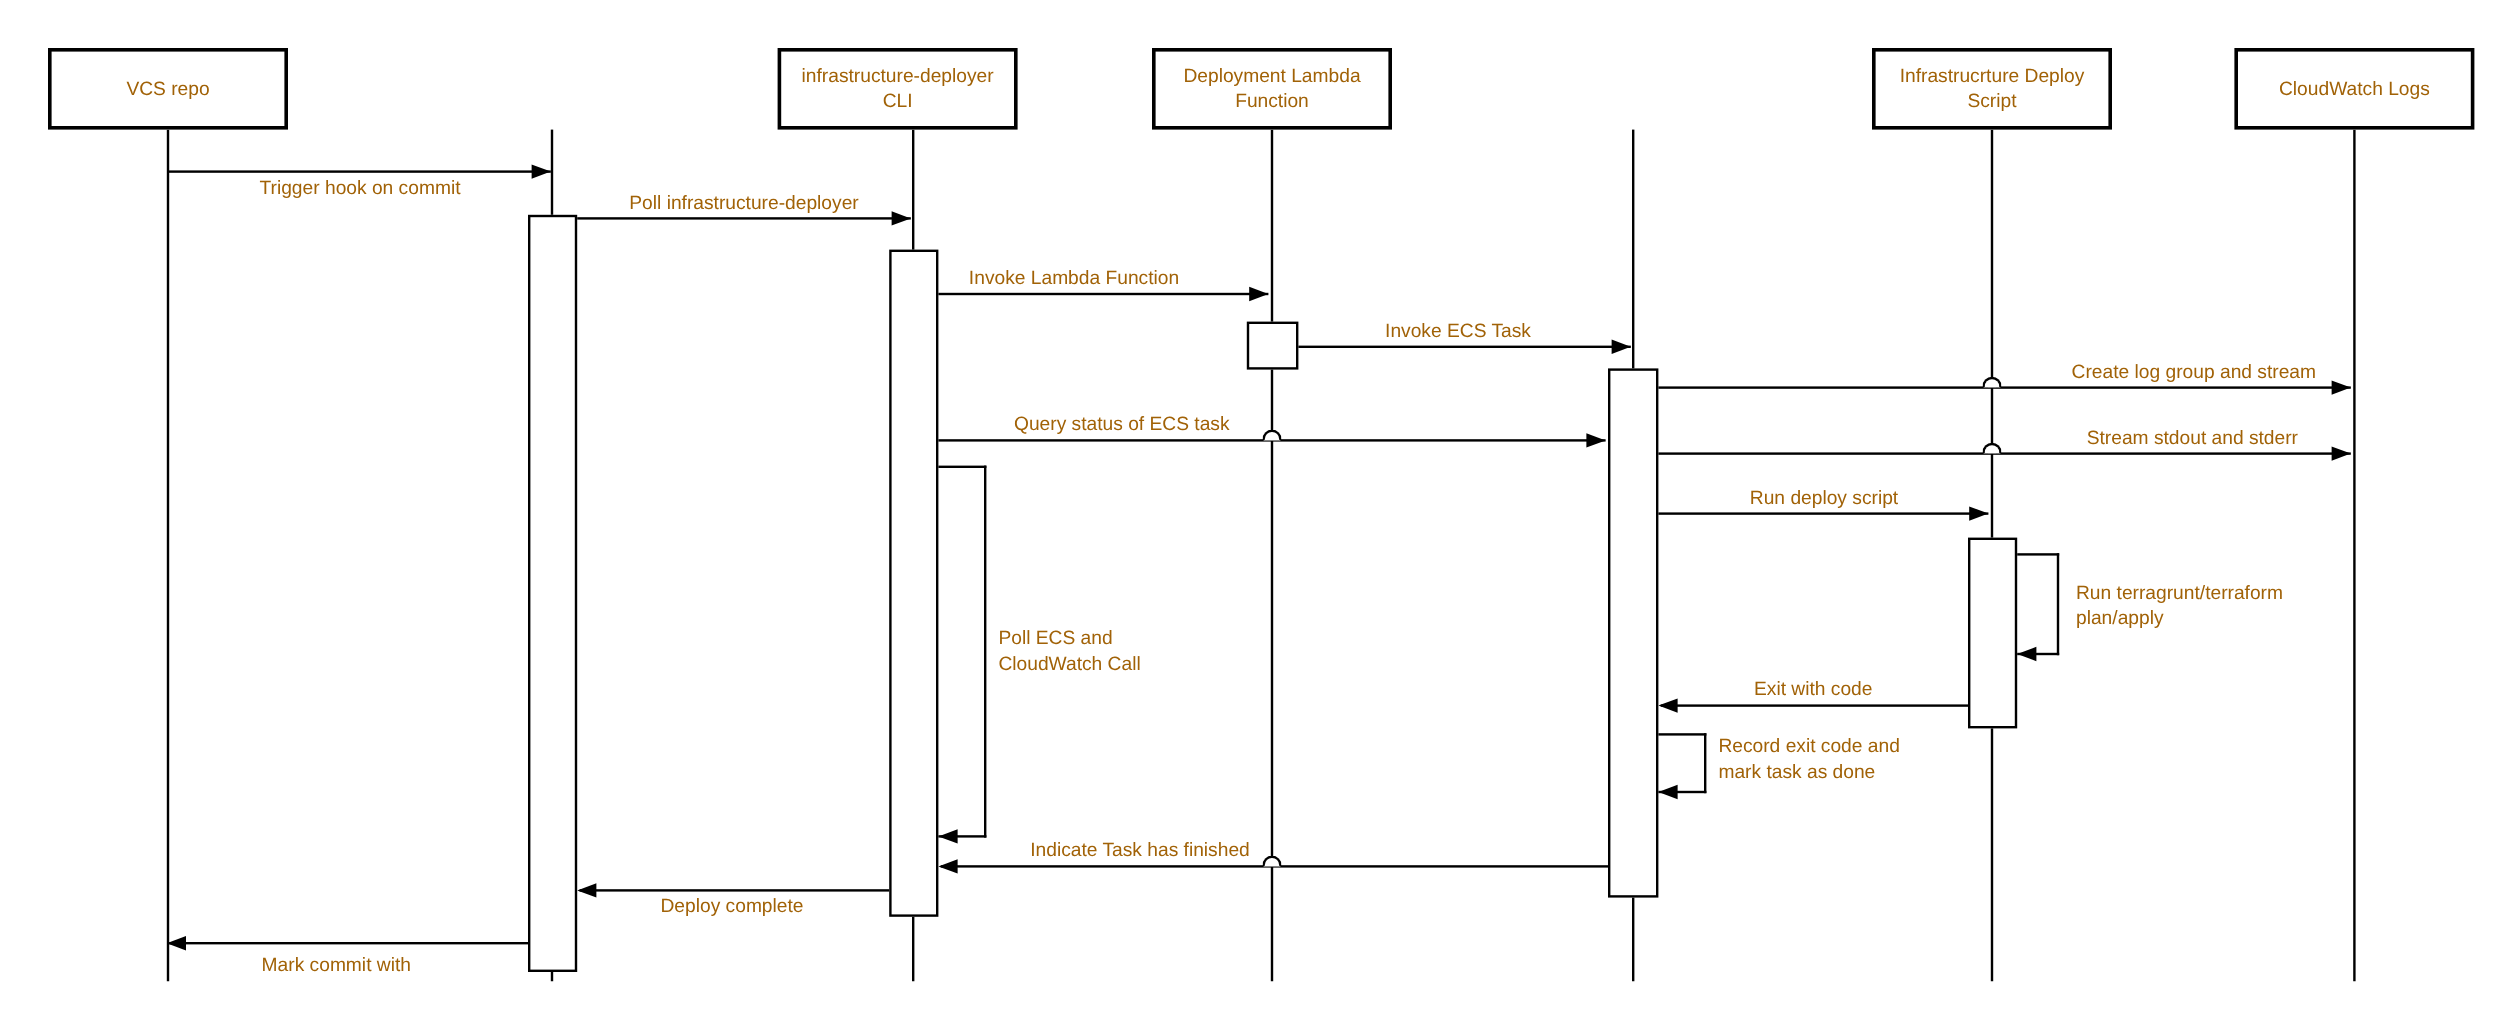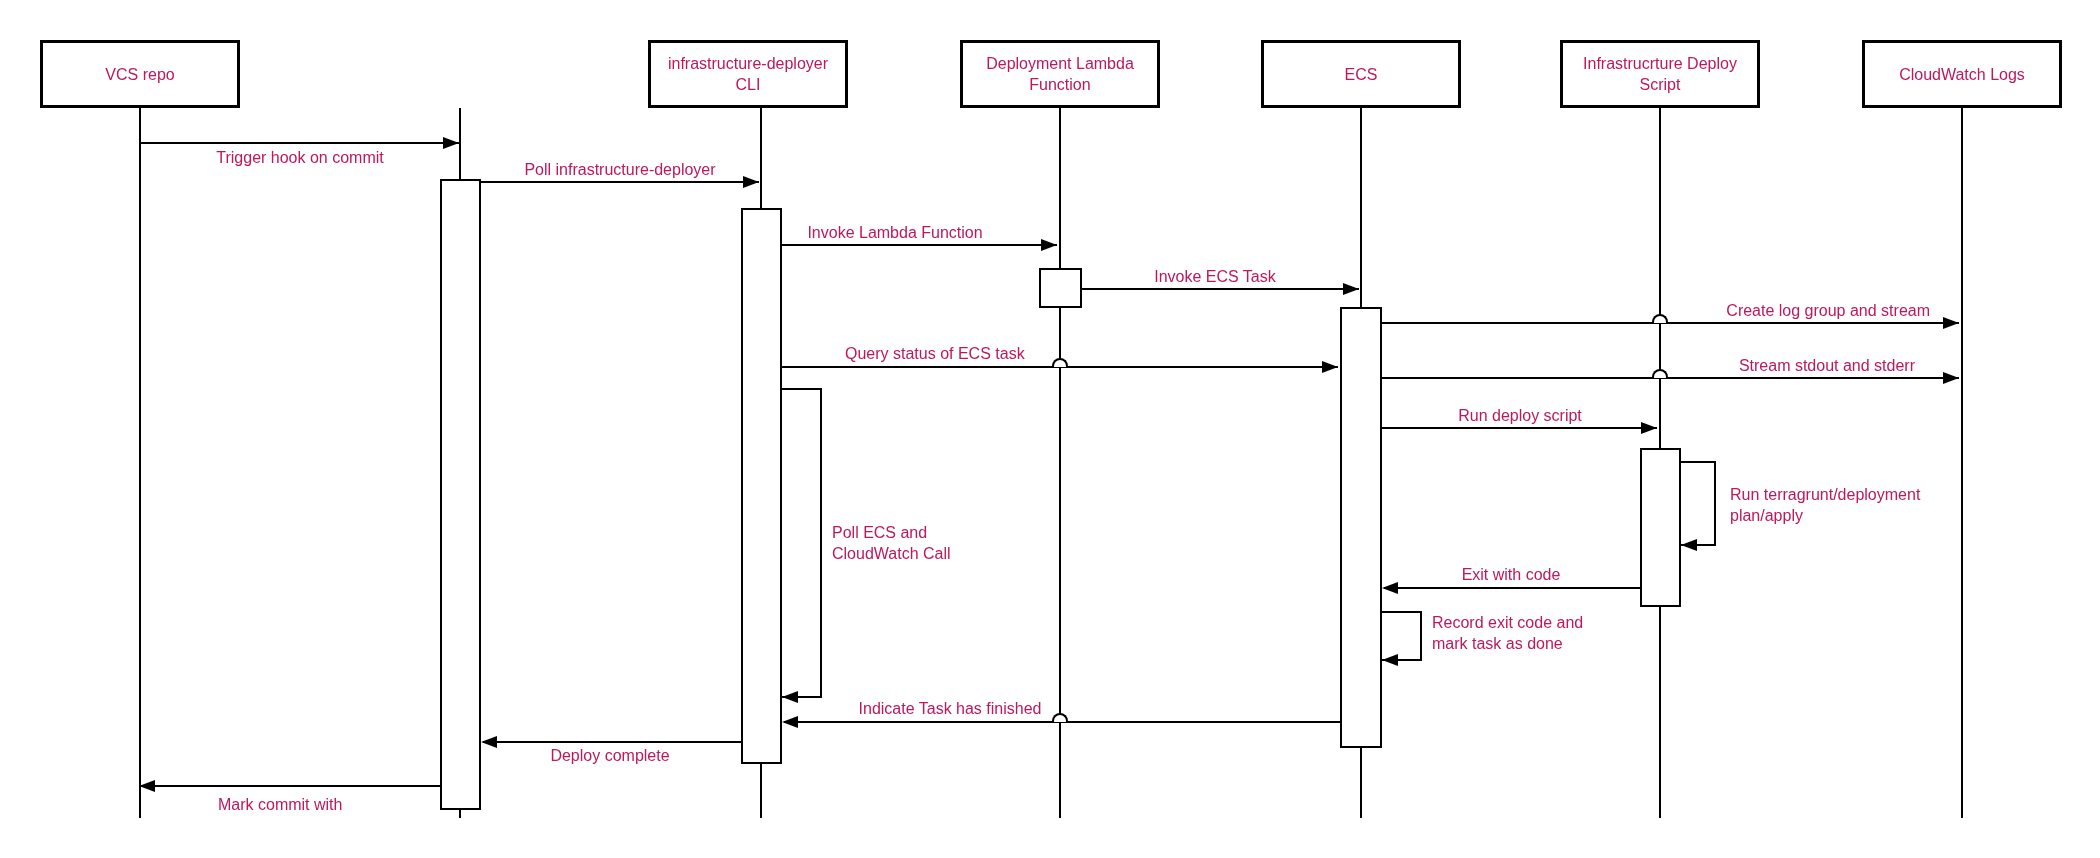--- a/index.html
+++ b/index.html
@@ -2,21 +2,21 @@
 <html><head>
 <meta charset="utf-8">
 <style>
   html, body { margin: 0; padding: 0; background: #ffffff; }
   .canvas {
     position: relative;
     width: 2100px;
     height: 818px;
     background: #ffffff;
     font-family: "Liberation Sans", sans-serif;
-    color: #be185d;
+    color: #a16207;
     overflow: hidden;
   }
   
   .pbox {
     position: absolute;
     top: 40px;
     width: 200px;
     height: 68px;
     box-sizing: border-box;
     border: 3px solid #000;
@@ -116,23 +116,20 @@
       <span class="plabel">VCS repo</span>
     </div>
   <div class="pbox" style="left:648px">
       <span class="plabel">infrastructure-deployer
 CLI</span>
     </div>
   <div class="pbox" style="left:960px">
       <span class="plabel">Deployment Lambda
 Function</span>
     </div>
-  <div class="pbox" style="left:1261px">
-      <span class="plabel">ECS</span>
-    </div>
   <div class="pbox" style="left:1560px">
       <span class="plabel">Infrastrucrture Deploy
 Script</span>
     </div>
   <div class="pbox" style="left:1862px">
       <span class="plabel">CloudWatch Logs</span>
     </div>
 
   <div class="act" style="left:440px;  top:179px; width:41px; height:631px"></div>
   <div class="act" style="left:741px;  top:208px; width:41px; height:556px"></div>
@@ -170,21 +167,21 @@
   <div class="bump" style="left:1652px; top:369px"></div>
   <div class="ah-r" style="left:1943px; top:372px"></div>
   <div class="mlabel rightal" style="right:185px; top:355px">Stream stdout and stderr</div>
 
   <div class="mline" style="left:1382px; top:427px; width:275px"></div>
   <div class="ah-r" style="left:1641px; top:422px"></div>
   <div class="mlabel center" style="left:1520px; top:405px">Run deploy script</div>
 
   <div class="loop" style="left:1681px; top:461px; width:35px; height:85px"></div>
   <div class="ah-l" style="left:1681px; top:539px"></div>
-  <div class="mlabel" style="left:1730px; top:484px">Run terragrunt/deployment
+  <div class="mlabel" style="left:1730px; top:484px">Run terragrunt/terraform
 plan/apply</div>
 
   <div class="mline" style="left:1384px; top:587px; width:256px"></div>
   <div class="ah-l" style="left:1382px; top:582px"></div>
   <div class="mlabel center" style="left:1511px; top:564px">Exit with code</div>
 
   <div class="loop" style="left:1382px; top:611px; width:40px; height:50px"></div>
   <div class="ah-l" style="left:1382px; top:654px"></div>
   <div class="mlabel" style="left:1432px; top:612px">Record exit code and
 mark task as done</div>

